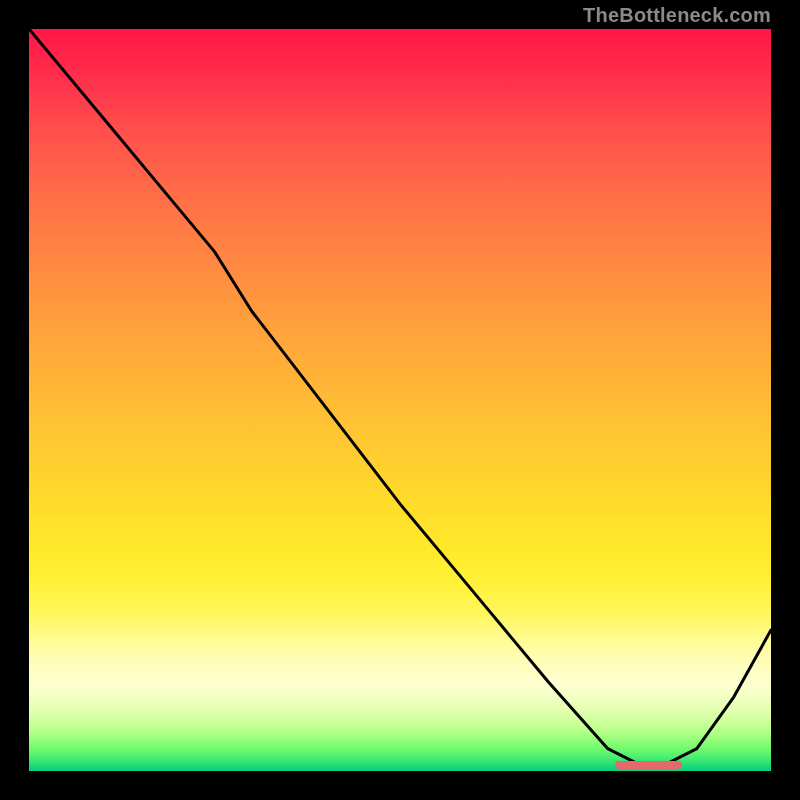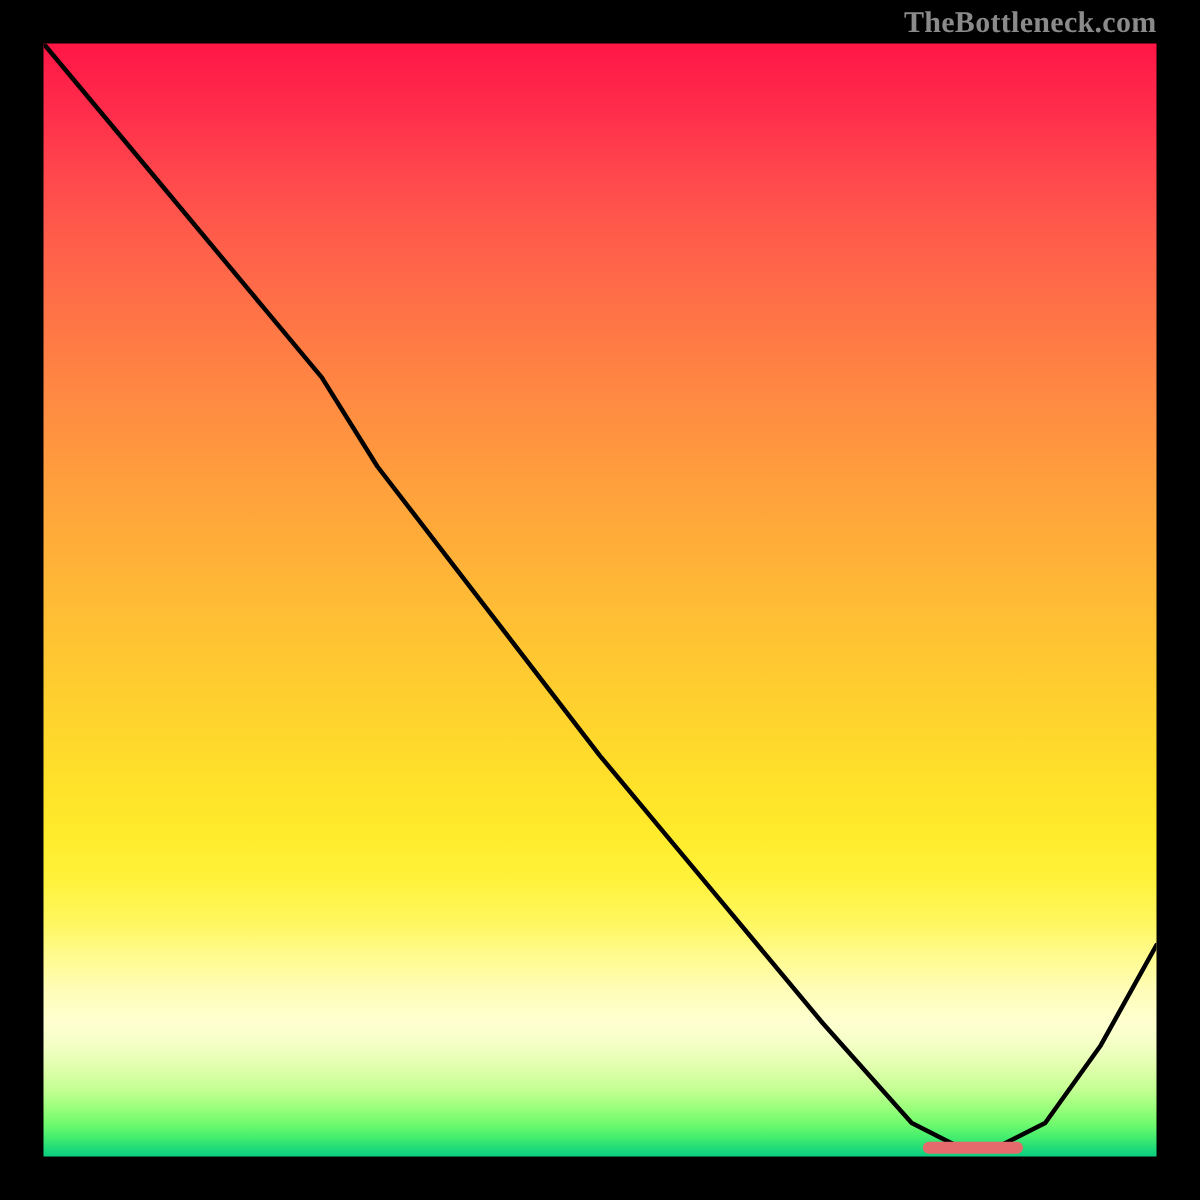--- a/index.html
+++ b/index.html
@@ -56,21 +56,21 @@
     position: absolute;
     top: 29px;
     left: 29px;
     width: 742px;
     height: 742px;
   }
   .attrib {
     position: absolute;
     top: 4px;
     right: 29px;
-    font-family: Liberation Serif, serif;
+    font-family: Liberation Sans, sans-serif;
     font-size: 20px;
     font-weight: bold;
     color: #8a8a8a;
     letter-spacing: 0.2px;
   }
 </style>
 </head>
 <body>
 
 <div class="frame">

